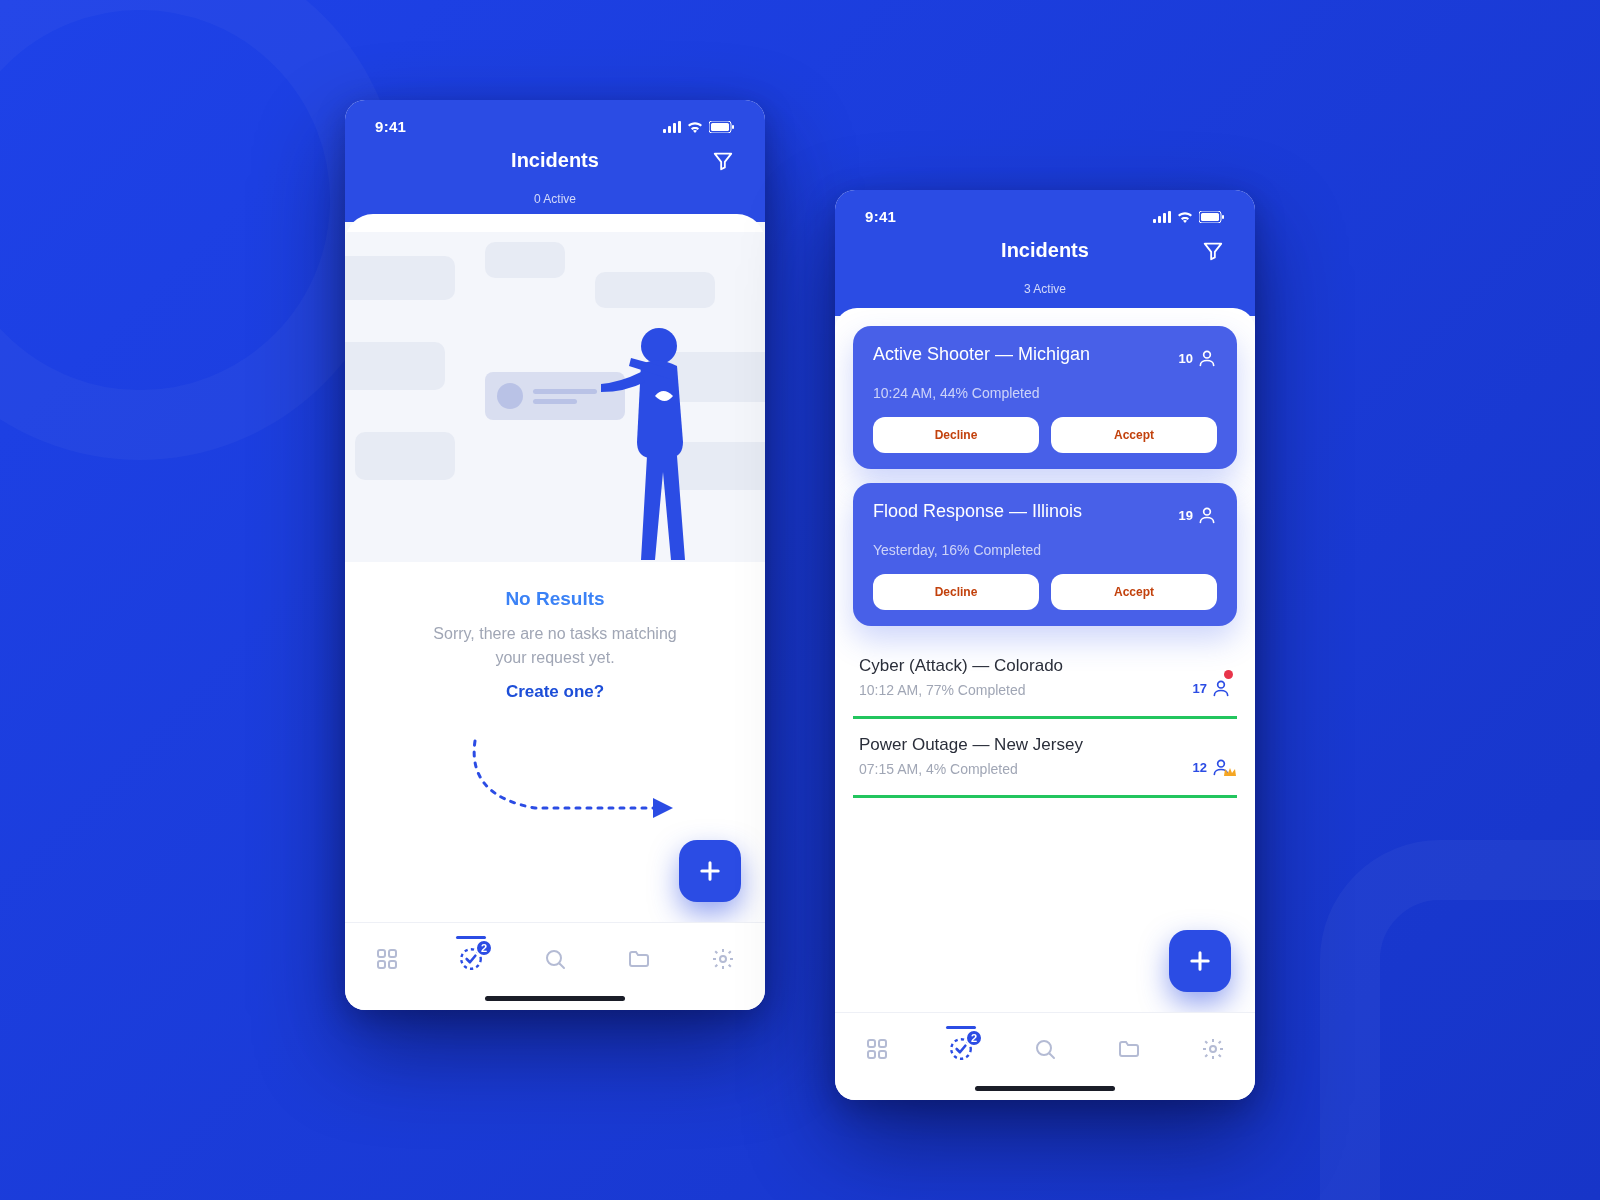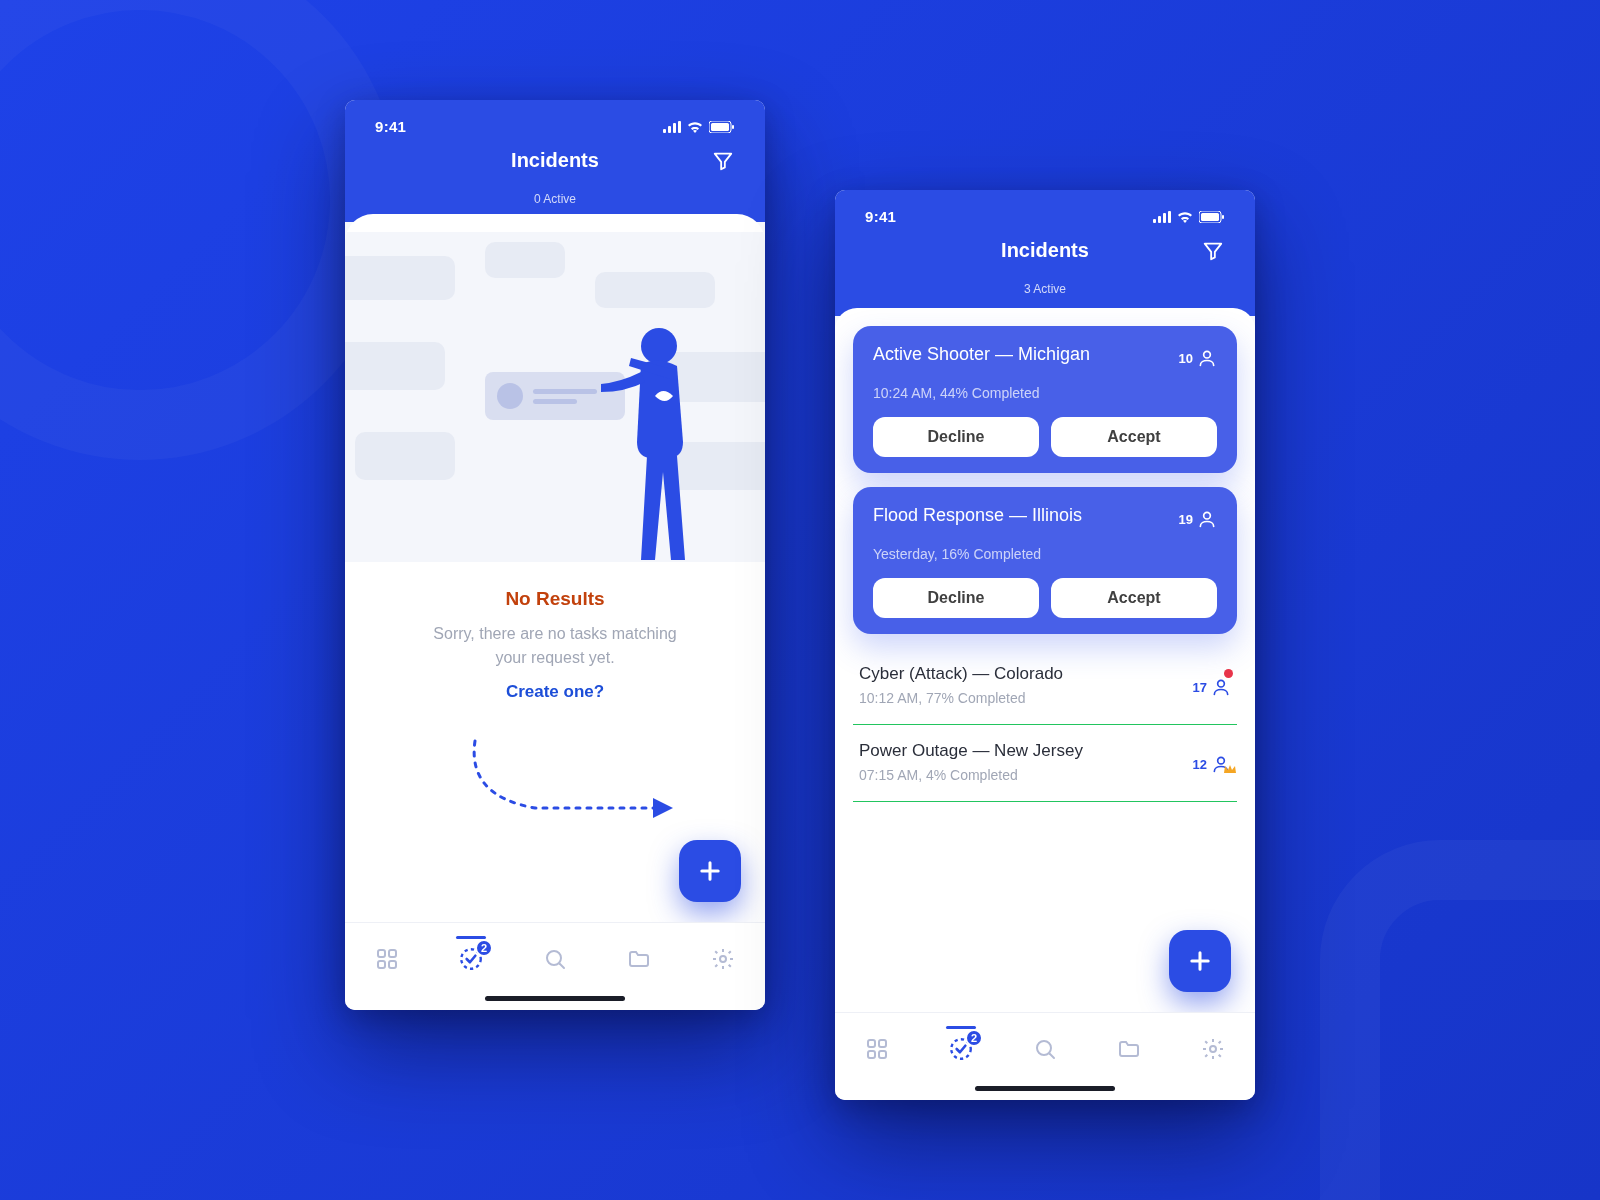--- a/index.html
+++ b/index.html
@@ -33,21 +33,21 @@
     left: 50%; top: 50%;
     transform: translate(-50%, -50%);
     display: flex;
     gap: 70px;
   }
 
   .phone {
     width: 420px;
     height: 910px;
     background: #f6f8fc;
-    border-radius: 10px;
+    border-radius: 20px;
     box-shadow: 0 40px 90px rgba(0,0,30,.45), 0 8px 30px rgba(0,0,30,.25);
     overflow: hidden;
     position: relative;
     display: flex;
     flex-direction: column;
   }
   .phone.offset { margin-top: 90px; }
 
   
   .hdr {
@@ -130,21 +130,21 @@
   .illus-card {
     position: absolute;
     background: #e7ebf4;
     border-radius: 10px;
   }
   .person {
     position: absolute;
     right: 54px; bottom: 0;
   }
   .empty-txt { text-align: center; margin-top: 26px; }
-  .empty-txt h2 { font-size: 19px; font-weight: 600; color: #c2410c; }
+  .empty-txt h2 { font-size: 19px; font-weight: 600; color: #3b82f6; }
   .empty-txt p { font-size: 16px; color: #a0a6b5; margin-top: 12px; line-height: 1.5; }
   .empty-txt .create { font-size: 17px; font-weight: 700; color: #1d4ed8; margin-top: 12px; }
   .arrow-path {
     position: absolute;
     left: 120px; bottom: 96px;
     width: 210px; height: 90px;
   }
 
   .fab {
     position: absolute;
@@ -174,34 +174,34 @@
   .inc-card .meta { font-size: 14px; opacity: .72; margin-top: 20px; }
   .inc-card .people {
     display: flex; align-items: center; gap: 4px;
     font-size: 13px; font-weight: 600;
     padding-top:4px;
   }
   .inc-card .btns { display: flex; gap: 12px; margin-top: 16px; }
   .inc-card .btn {
     flex: 1;
     background: #fff;
-    color: #404040;
+    color: #c2410c;
     border-radius: 12px;
     text-align: center;
     padding: 11px 0;
-    font-size: 16px;
+    font-size: 12px;
     font-weight: 700;
   }
 
   .inc-row {
     padding: 16px 6px 18px;
-    border-bottom: 1px solid #22c55e;
+    border-bottom: 3px solid #22c55e;
     display: flex;
     justify-content: space-between;
-    align-items: center;
+    align-items: flex-end;
   }
   .inc-row:last-of-type { border-bottom: none; }
   .inc-row .ttl { font-size: 17px; font-weight: 500; color: #2a2e3a; }
   .inc-row .meta { font-size: 14px; color: #a0a6b5; margin-top: 6px; }
   .inc-row .people {
     display: flex; align-items: center; gap: 4px;
     font-size: 13px; font-weight: 700; color: #2b4ce4;
     position: relative;
     padding-top:4px;
   }

